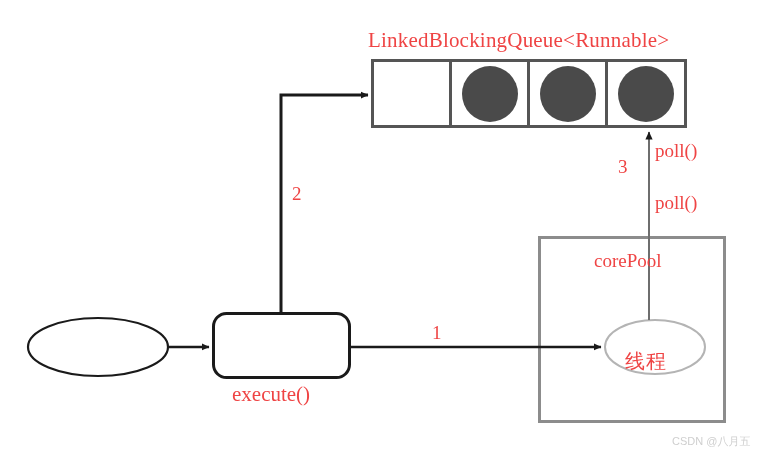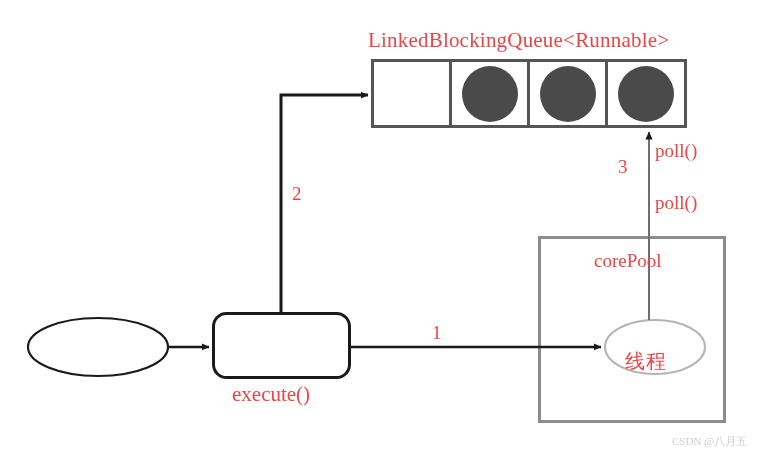--- a/index.html
+++ b/index.html
@@ -79,21 +79,21 @@
     font-size: 19px;
     left: 655px;
     top: 192px;
   }
   .watermark {
     position: absolute;
     left: 672px;
     top: 434px;
     font-size: 11px;
     color: #cfcfcf;
-    font-family: Liberation Serif, serif;
+    font-family: Liberation Sans, sans-serif;
     white-space: nowrap;
   }
 </style>
 </head>
 <body>
 
 <div id="canvas">
 
   <svg width="770" height="456" viewBox="0 0 770 456">
     <defs>

